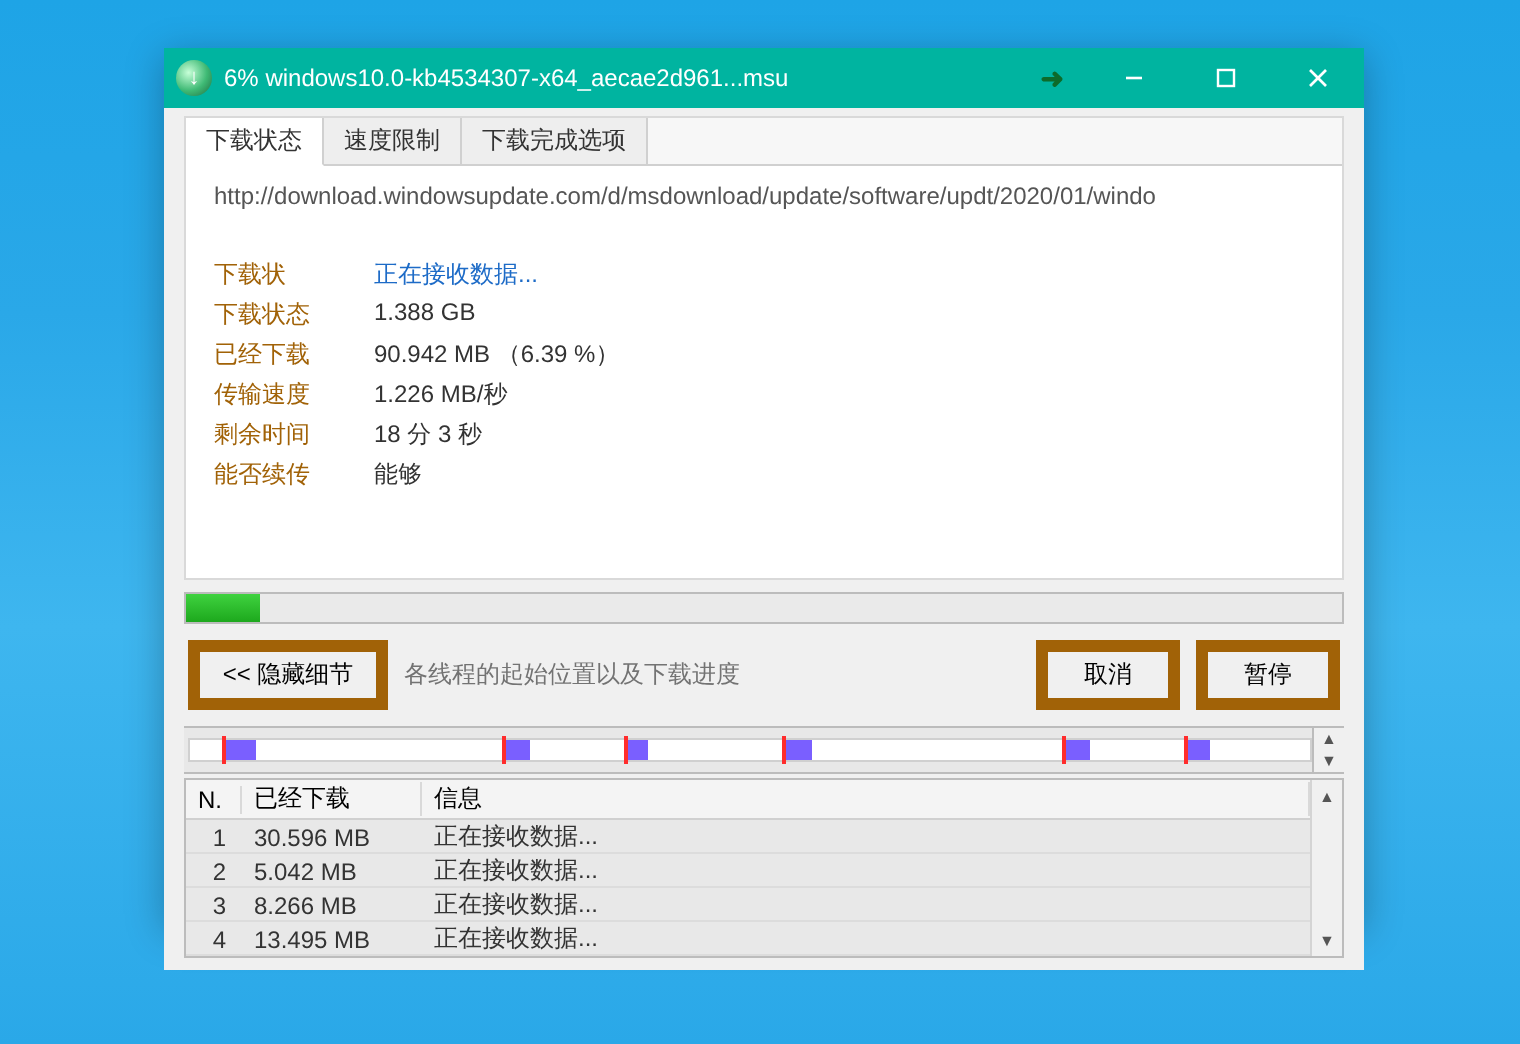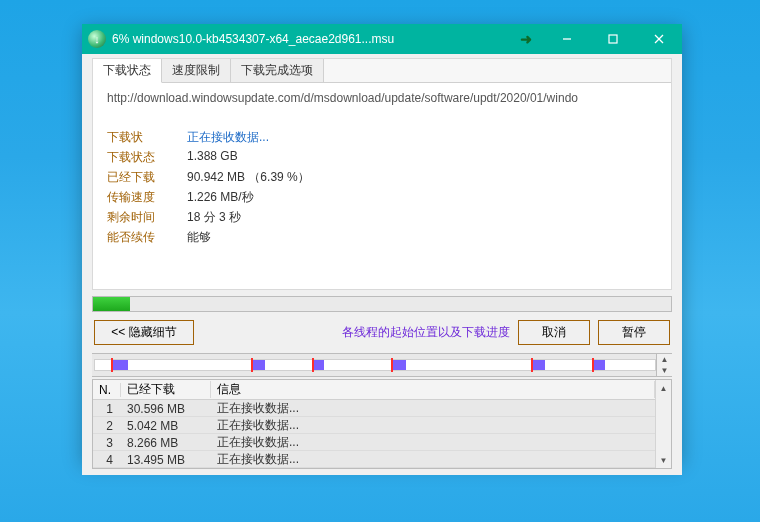--- a/index.html
+++ b/index.html
@@ -92,29 +92,29 @@
     width: 6.39%;
     background: linear-gradient(180deg, #3fd23f 0%, #1da81d 100%);
   }
   .btnrow {
     display: flex; align-items: center;
     margin-bottom: 8px;
     gap: 8px;
     padding: 0 2px;
   }
   .btn {
-    border: 1px solid #a16207;
+    border: 6px solid #a16207;
     background: #f0f0f0;
     padding: 3px 0;
     font-size: 12px;
     width: 100px;
     text-align: center;
     cursor: pointer;
   }
-  .btnrow .mid { flex: 1; text-align: right; color: #6d28d9; }
+  .btnrow .mid { flex: 1; text-align: left; color: #737373; }
   .segments {
     height: 24px;
     border-top: 1px solid #bcbcbc;
     border-bottom: 1px solid #bcbcbc;
     background: #e8e8e8;
     position: relative;
     margin-bottom: 2px;
   }
   .segments .base {
     position: absolute; left: 2px; right: 16px; top: 5px; height: 12px;

